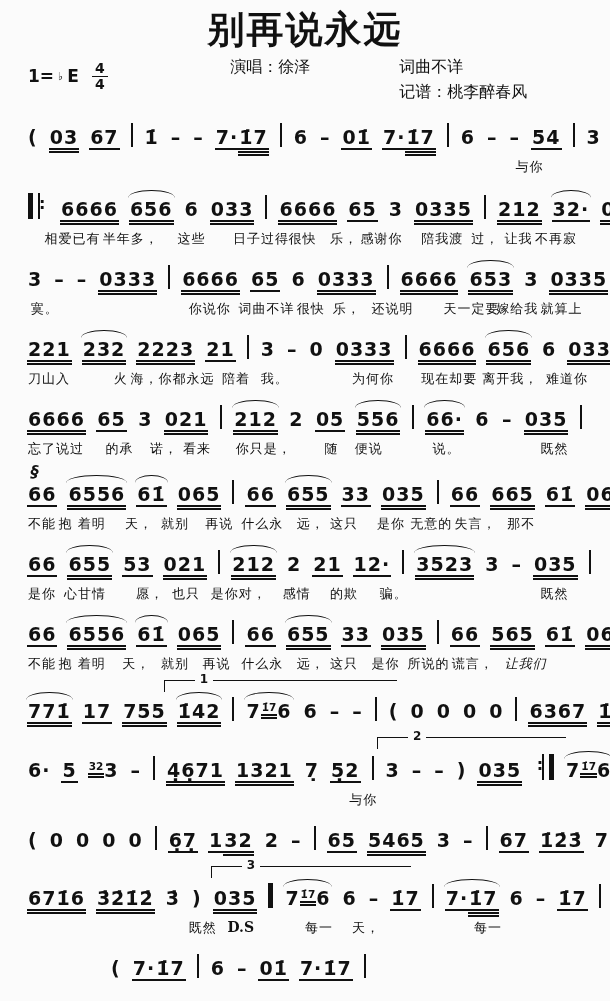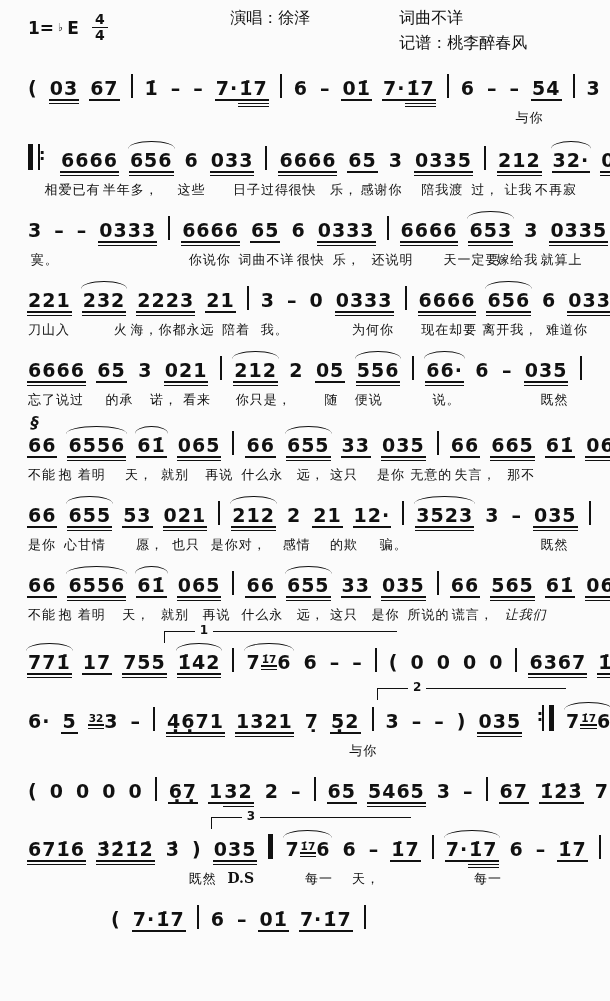--- a/index.html
+++ b/index.html
@@ -51,20 +51,21 @@
         font-size:12px;font-weight:bold;}
   .segno{position:absolute;top:-3px;font-size:16px;font-weight:bold;font-style:italic;}
   .lyrics{position:relative;height:18px;font-size:13px;margin-top:2px;}
   .lseg{position:absolute;top:0;white-space:nowrap;letter-spacing:1px;}
   .ds{font-family:"DejaVu Serif",serif;font-weight:bold;font-size:14px;letter-spacing:0;}
 </style>
 </head>
 <body>
 
 <div class="page">
+  <h1 class="title">别再说永远</h1>
 
   <div class="meta">
     <div class="key">
       <span>1=</span>
         <sup>♭</sup>
         <span>E</span>
       <span class="ts">
         <span class="top">4</span>
         <span>4</span>
       </span>

